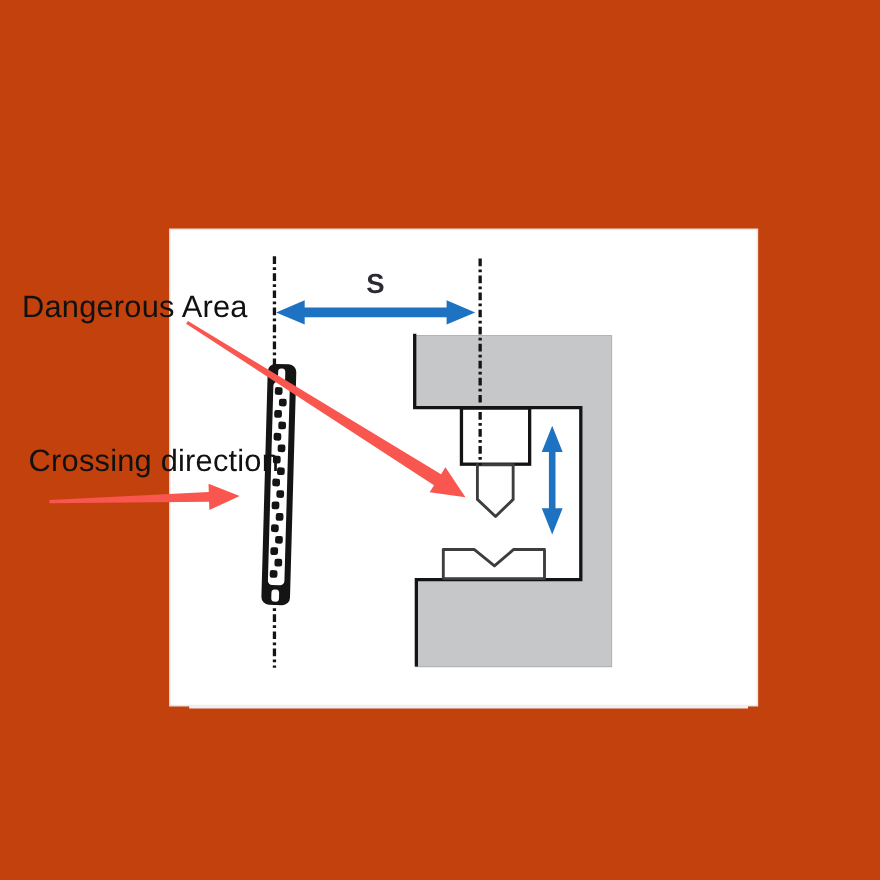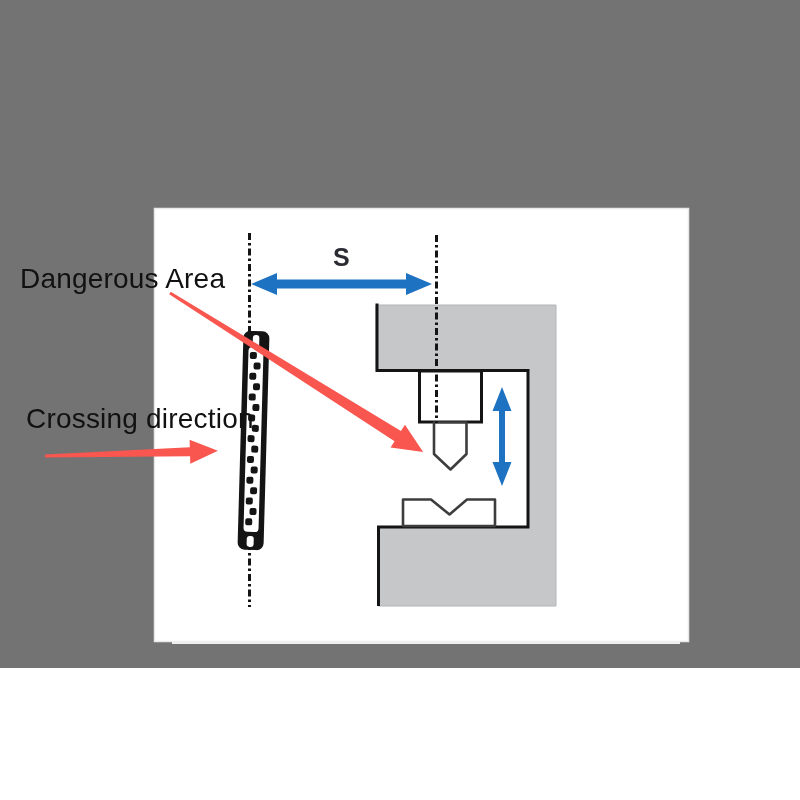--- a/index.html
+++ b/index.html
@@ -4,22 +4,22 @@
 <style>
   html, body {
     margin: 0;
     padding: 0;
     background: #ffffff;
     font-family: "Liberation Sans", sans-serif;
   }
   .stage {
     position: relative;
     width: 800px;
-    height: 668px;
-    background: #737373;
+    height: 800px;
+    background: #c2410c;
     overflow: hidden;
   }
   svg text {
     font-family: "Liberation Sans", sans-serif;
     fill: #111111;
   }
   .label-text {
     font-size: 28px;
     font-weight: 400;
     letter-spacing: 0.2px;

